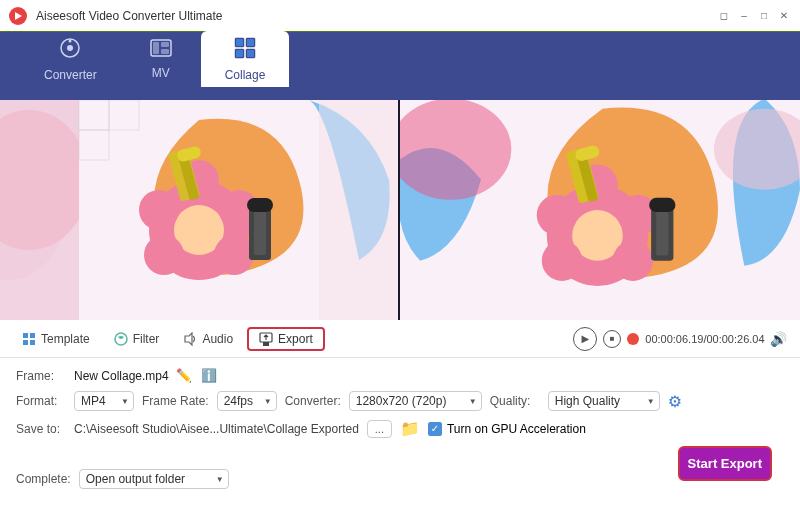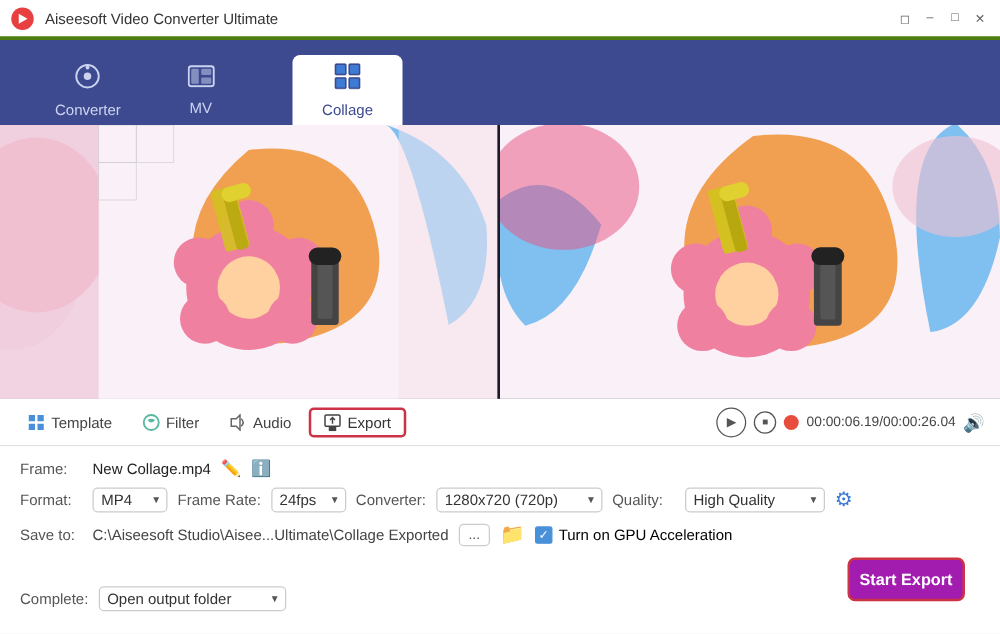--- a/index.html
+++ b/index.html
@@ -13,21 +13,21 @@
       user-select: none;
     }
 
     
     .title-bar {
       background: #ffffff;
       height: 32px;
       display: flex;
       align-items: center;
       padding: 0 8px;
-      border-bottom: 3px solid #4d7c0f;
+      border-bottom: 1px solid #4d7c0f;
     }
     .title-bar-logo {
       width: 20px;
       height: 20px;
       margin-right: 8px;
     }
     .title-bar-text {
       font-size: 12px;
       color: #333;
       flex: 1;
@@ -47,40 +47,39 @@
       cursor: pointer;
       border-radius: 2px;
     }
 
     
     .nav-bar {
       background: #3d4a8f;
       height: 68px;
       display: flex;
       align-items: flex-end;
-      padding: 0 20px;
+      padding: 13px 20px;
     }
     .nav-tab {
       display: flex;
       flex-direction: column;
       align-items: center;
       justify-content: center;
       padding: 8px 24px;
       cursor: pointer;
       color: #ccd3f0;
       font-size: 12px;
       gap: 4px;
       border-radius: 6px 6px 0 0;
       min-width: 80px;
       height: 56px;
     }
     .nav-tab.active {
       background: #ffffff;
       color: #3d4a8f;
-      margin-left: 33px;
     }
     .nav-tab .tab-icon {
       font-size: 18px;
     }
     .nav-tab .tab-label {
       font-size: 12px;
     }
 
     
     .main-content {

